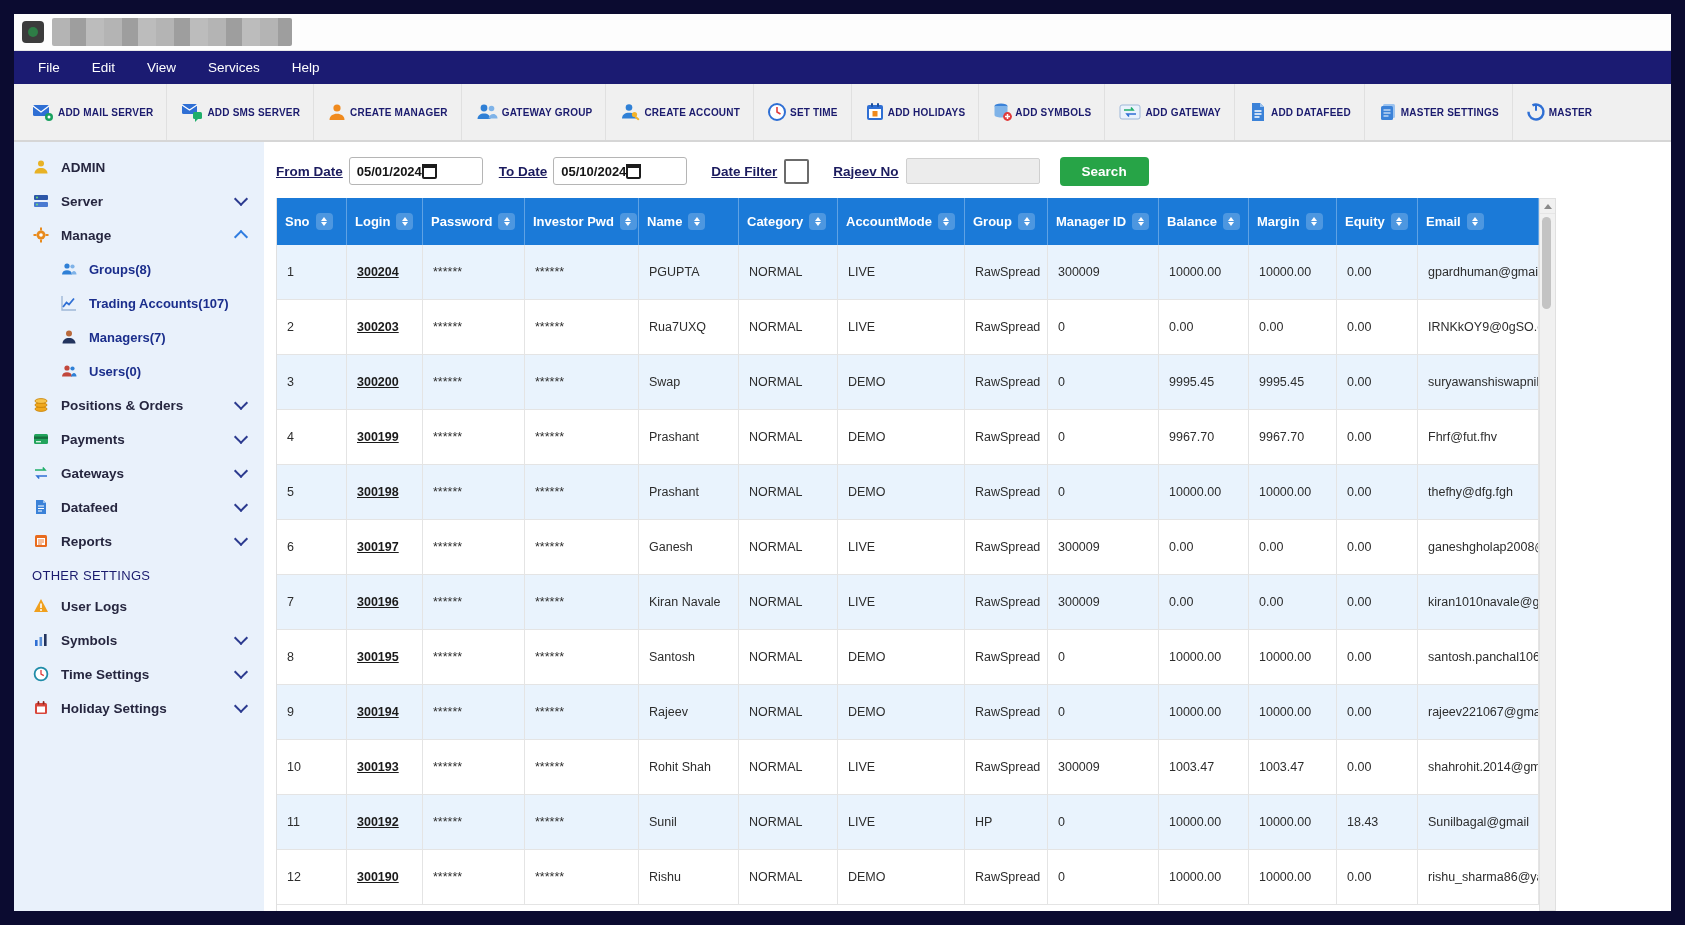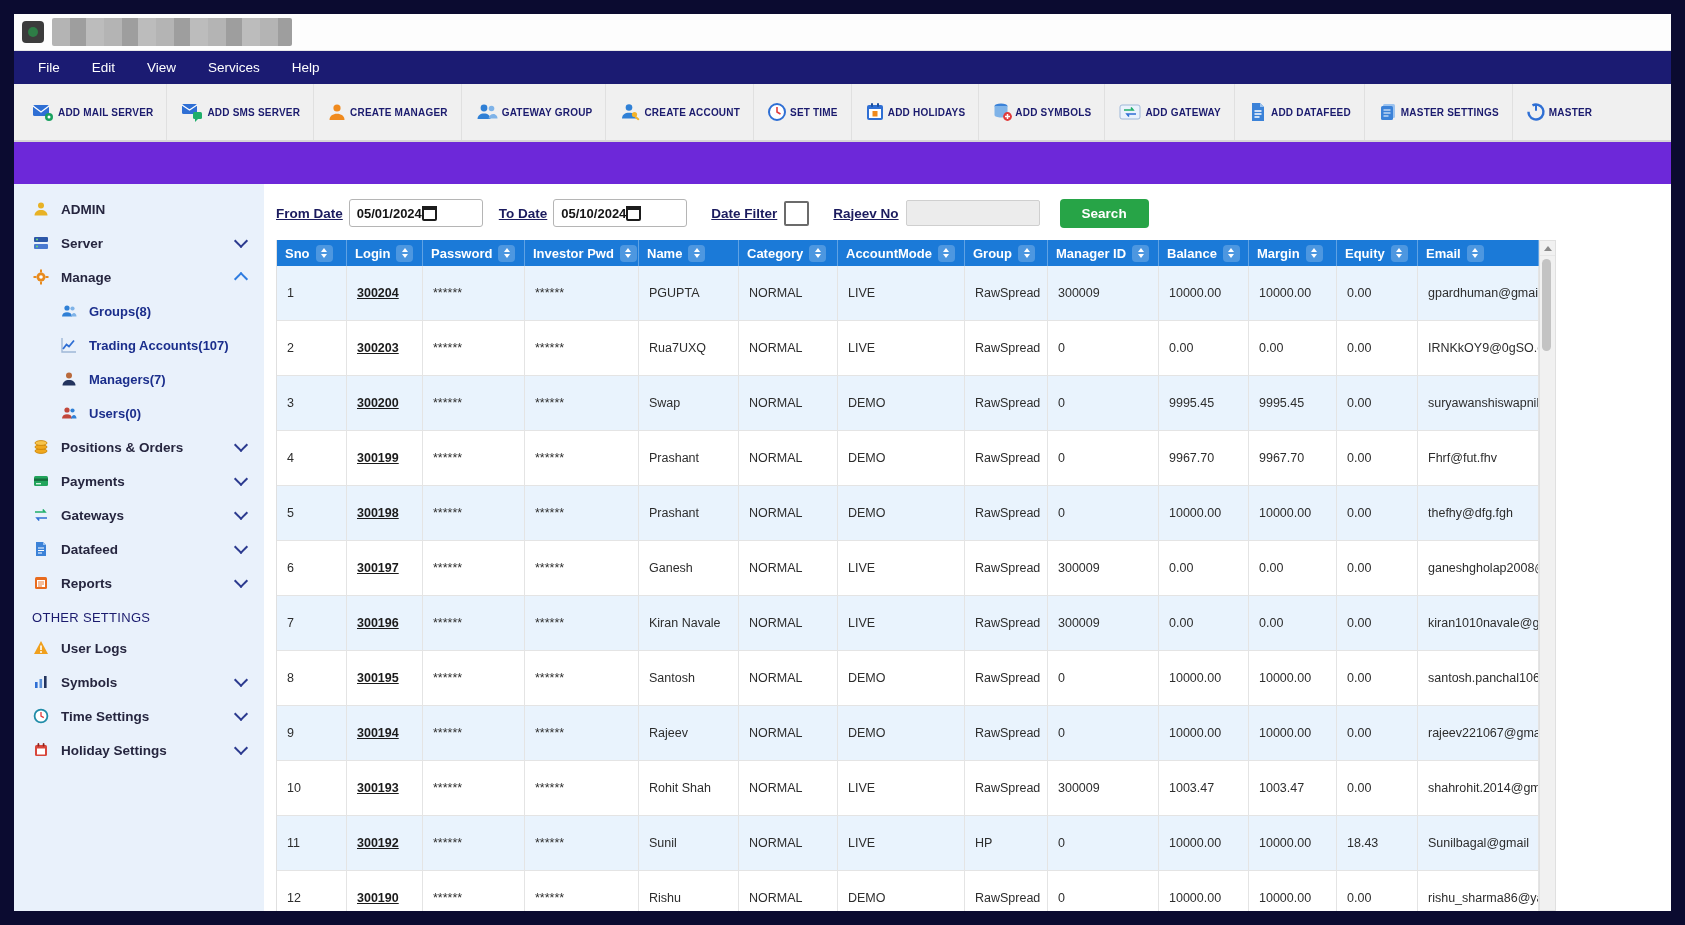--- a/index.html
+++ b/index.html
@@ -21,21 +21,21 @@
 
   
   .toolbar{height:56px;flex:0 0 auto;background:#f0f0f0;border-bottom:2px solid #d6d6d6;
     display:flex;align-items:stretch;padding:0 4px;}
   .tool{display:flex;flex-direction:row;align-items:center;justify-content:center;gap:3px;
     padding:4px 13px;border-right:1px solid #e0e0e0;cursor:pointer;}
   .tool-icon{height:22px;display:flex;align-items:center;}
   .tool-label{font-size:10px;font-weight:700;color:#1b1b6e;letter-spacing:.2px;white-space:nowrap;}
 
   
-  .content{flex:1;display:flex;min-height:0;margin-top:42px;}
+  .content{flex:1;display:flex;min-height:0;}
   .sidebar{width:250px;flex:0 0 auto;background:#e9f1fb;padding:8px 0;overflow:hidden;}
   .side-item{display:flex;align-items:center;gap:11px;padding:9px 18px;font-size:13.5px;
     font-weight:600;color:#26263f;cursor:pointer;}
   .side-item .icon{width:18px;display:flex;justify-content:center;flex:0 0 auto;}
   .side-child{padding-left:46px;color:#1b2e8c;font-weight:700;font-size:13px;}
   .side-header{padding:10px 18px 6px;font-size:13px;font-weight:400;color:#1b1b6e;letter-spacing:.3px;}
   .chev{margin-left:auto;width:8px;height:8px;border-right:2.4px solid #2b3a8f;
     border-bottom:2.4px solid #2b3a8f;transform:rotate(45deg);margin-top:-4px;flex:0 0 auto;}
   .chev.up{transform:rotate(-135deg);margin-top:4px;border-color:#2e7ce0;}
 
@@ -53,21 +53,21 @@
     margin-left:7px;cursor:pointer;flex:0 0 auto;}
   .acc-input{width:120px;height:24px;margin-left:7px;background:#ececec;border:1px solid #cfcfcf;
     border-radius:2px;font:13px "Liberation Sans",sans-serif;padding:0 6px;}
   .search-btn{margin-left:20px;background:#27a447;color:#fff;border:none;border-radius:4px;
     font:700 13.5px "Liberation Sans",sans-serif;padding:7px 22px;cursor:pointer;}
 
   
   .table-zone{flex:1;min-height:0;display:flex;align-items:stretch;}
   .table-wrap{width:1262px;flex:0 0 auto;overflow:hidden;border-left:1px solid #e0e0e0;}
   .grid-cols{display:grid;grid-template-columns:70px 76px 102px 114px 100px 99px 127px 83px 111px 90px 88px 81px 121px;}
-  .thead-row{background:#1b7ad8;height:26px;align-items:center;}
+  .thead-row{background:#1b7ad8;height:47px;align-items:center;}
   .th{display:flex;align-items:center;gap:6px;padding:0 8px;height:100%;
     color:#fff;font-size:13px;font-weight:700;border-right:1px solid rgba(255,255,255,.3);
     white-space:nowrap;overflow:hidden;cursor:pointer;}
   .sort{width:17px;height:17px;border-radius:4px;background:rgba(255,255,255,.22);
     display:flex;flex-direction:column;align-items:center;justify-content:center;gap:1.5px;flex:0 0 auto;}
   .sort i{display:block;width:0;height:0;border-left:3.5px solid transparent;border-right:3.5px solid transparent;}
   .sort .su{border-bottom:4px solid #fff;}
   .sort .sd{border-top:4px solid #fff;}
   .trow{height:54px;align-items:center;background:#fff;border-bottom:1px solid #e4e4e4;
     font-size:12.5px;color:#2d2d2d;font-weight:500;}

